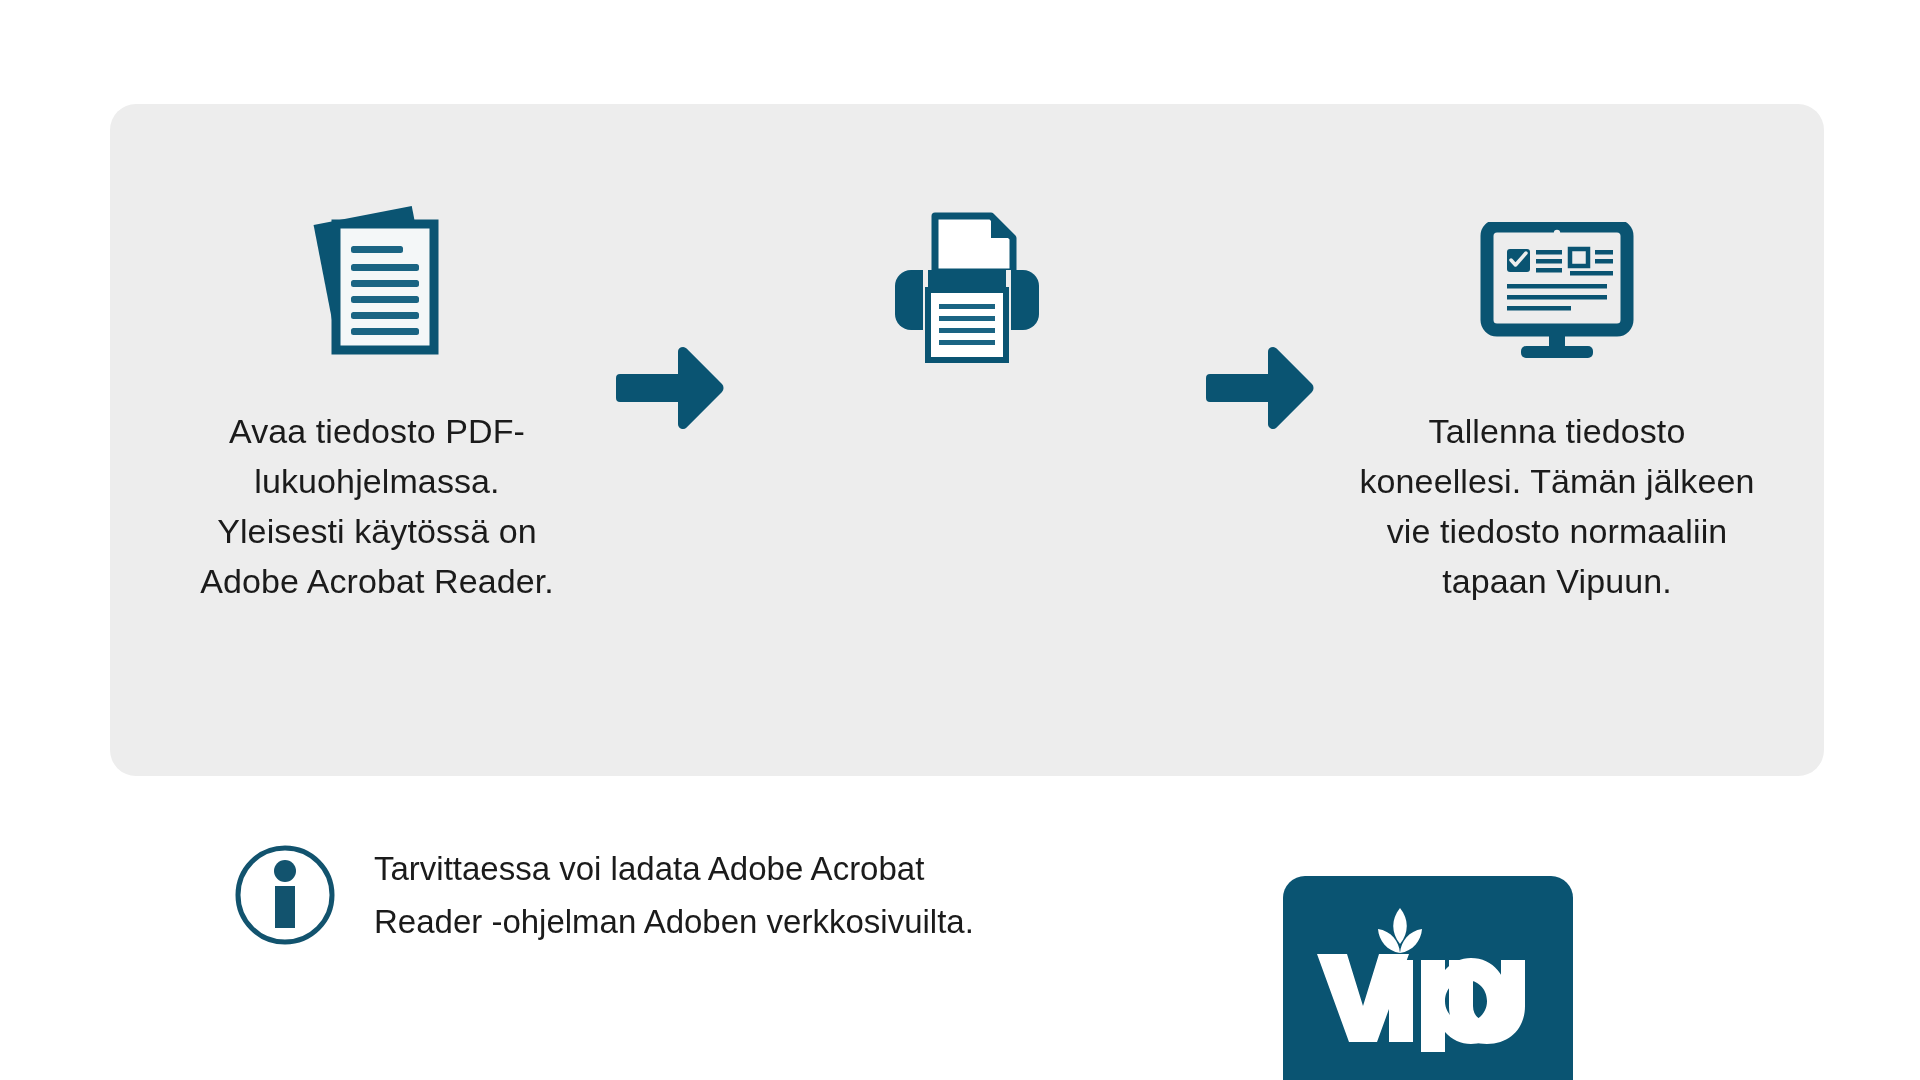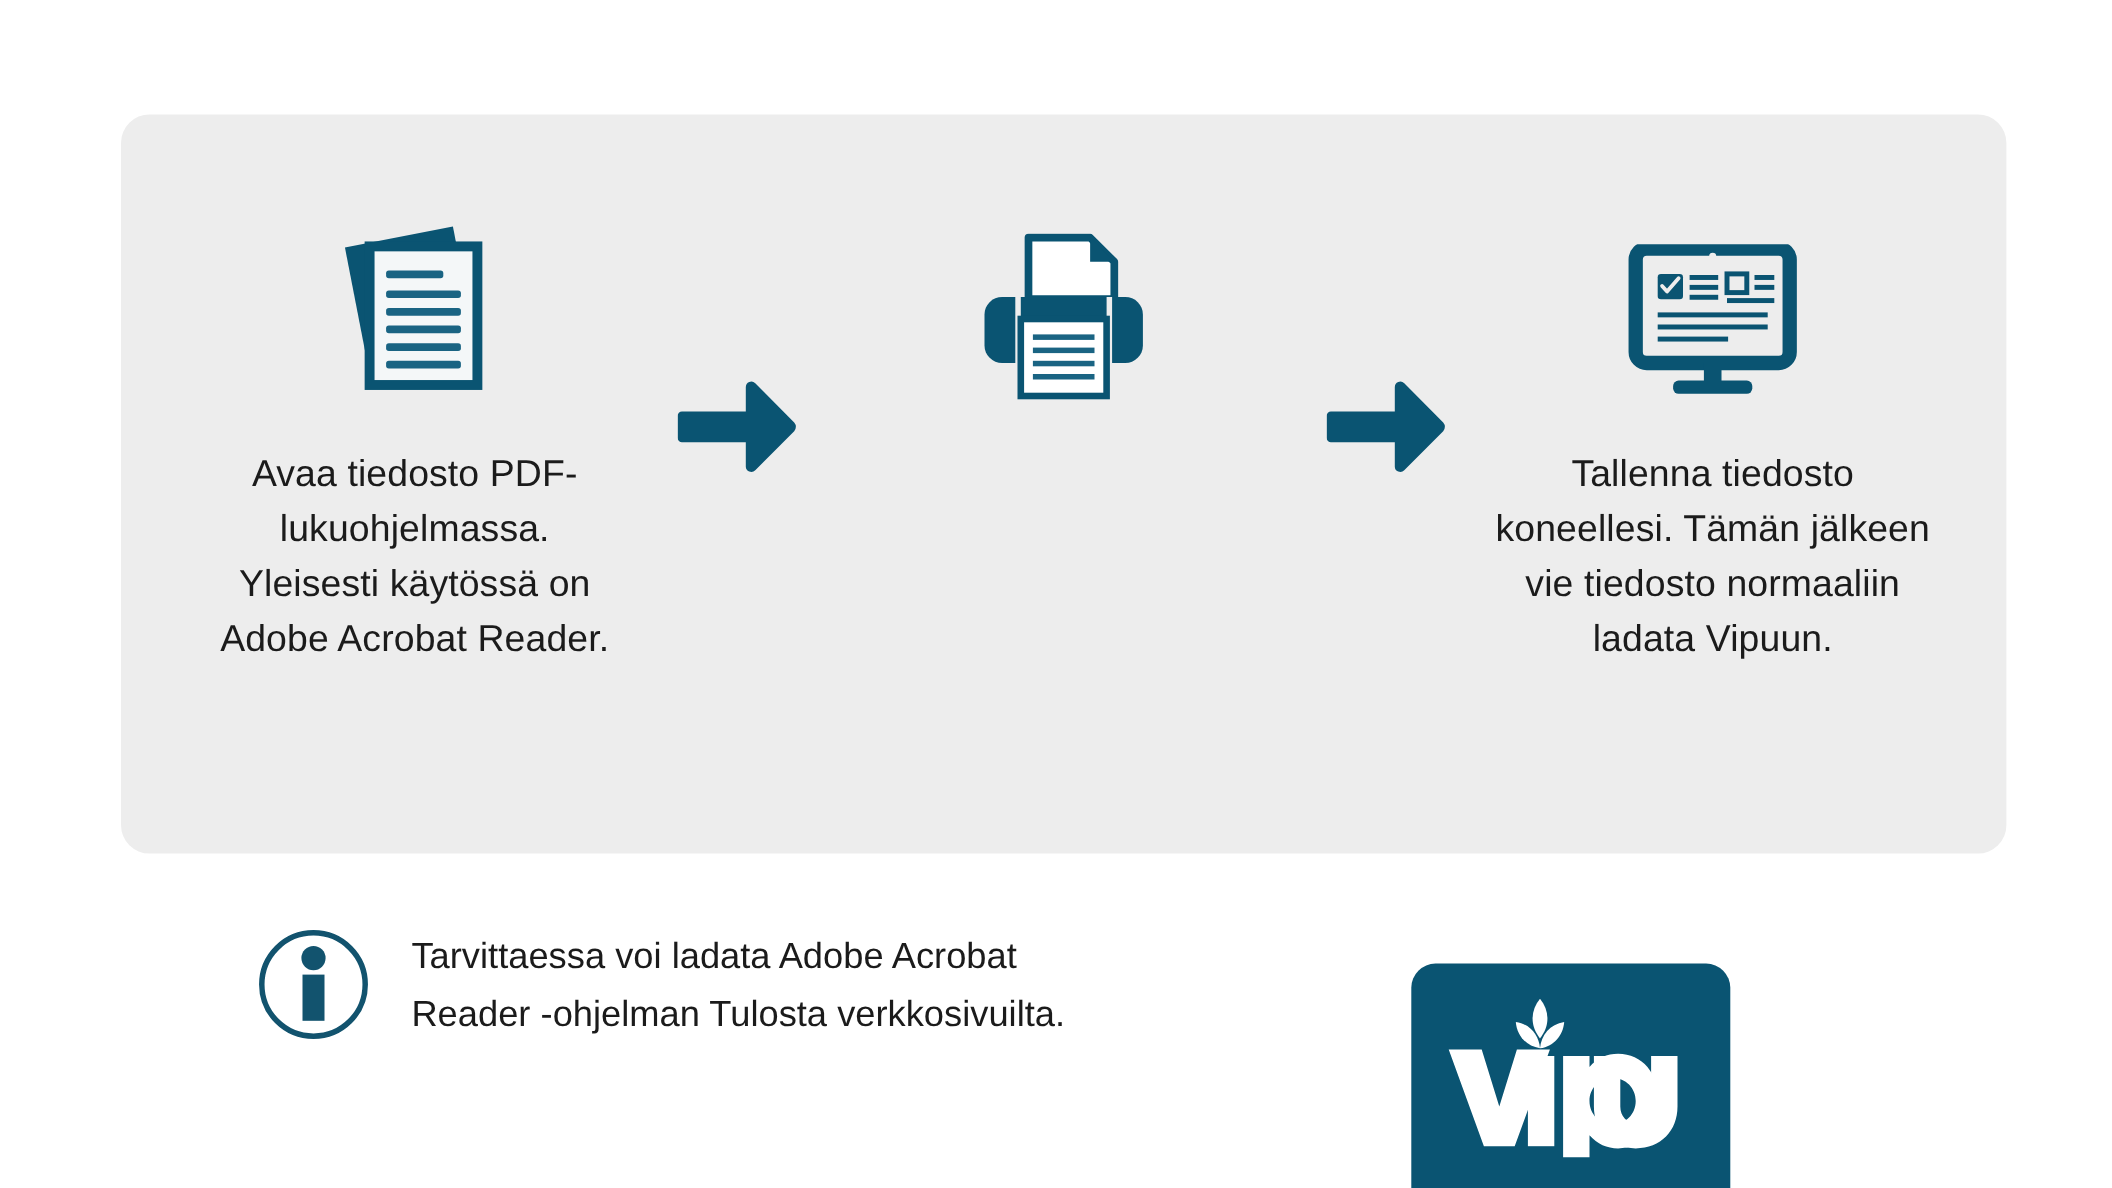--- a/index.html
+++ b/index.html
@@ -205,35 +205,35 @@
               <rect x="30" y="62" width="100" height="4.5"></rect>
               <rect x="30" y="73" width="100" height="4.5"></rect>
               <rect x="30" y="84" width="64" height="4.5"></rect>
             </g>
           </svg>
         </span>
       </div>
       <div class="step-text">Tallenna tiedosto
 koneellesi. Tämän jälkeen
 vie tiedosto normaaliin
-ladata Vipuun.</div>
+tapaan Vipuun.</div>
     </div>
 
   </div>
 
   <div class="note">
     <span>
       <svg width="106" height="106" viewBox="0 0 106 106">
         <circle cx="53" cy="53" r="47" fill="none" stroke="#12536e" stroke-width="5"></circle>
         <circle cx="53" cy="29" r="11" fill="#12536e"></circle>
         <rect x="43" y="44" width="20" height="42" fill="#12536e"></rect>
       </svg>
     </span>
     <div class="note-text">Tarvittaessa voi ladata Adobe Acrobat
-Reader -ohjelman Tulosta verkkosivuilta.</div>
+Reader -ohjelman Adoben verkkosivuilta.</div>
   </div>
 
   <div class="logo-card">
     <div class="logo-inner">
       <svg width="226" height="150" viewBox="0 0 226 150">
 
         <g fill="#ffffff">
 
           <path d="M85 6 c9 11 9 25 0 36 c-9 -11 -9 -25 0 -36 z"></path>
 

